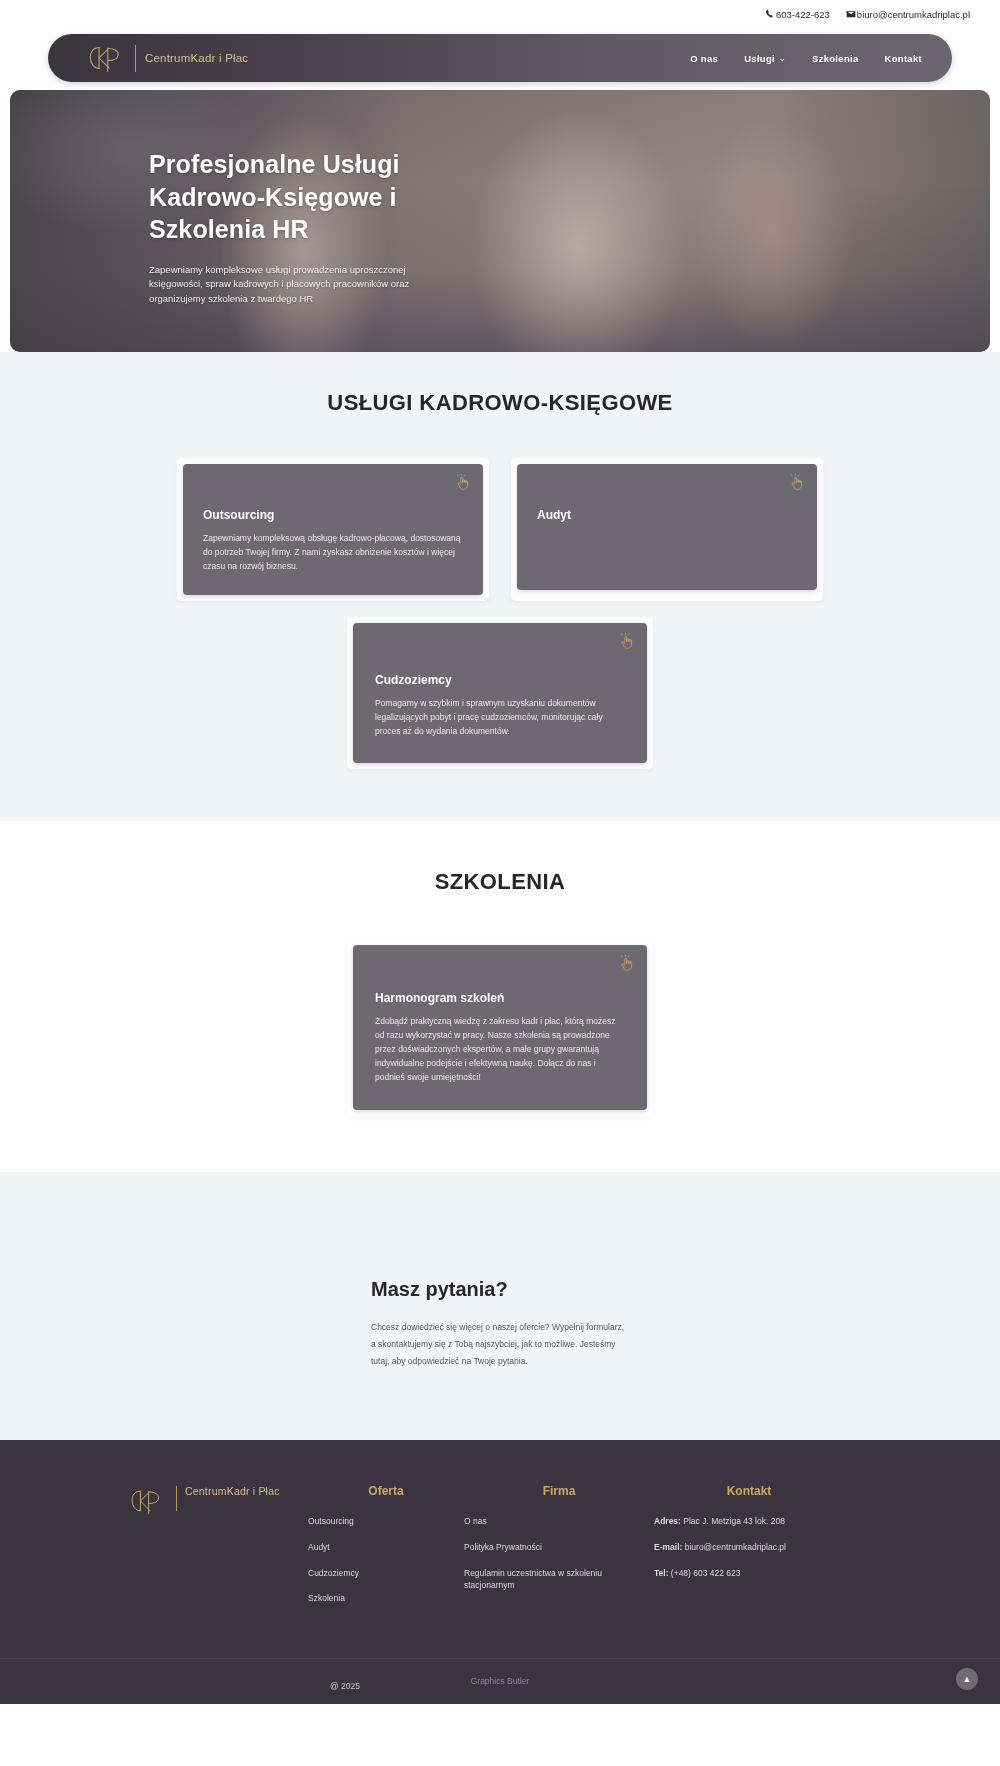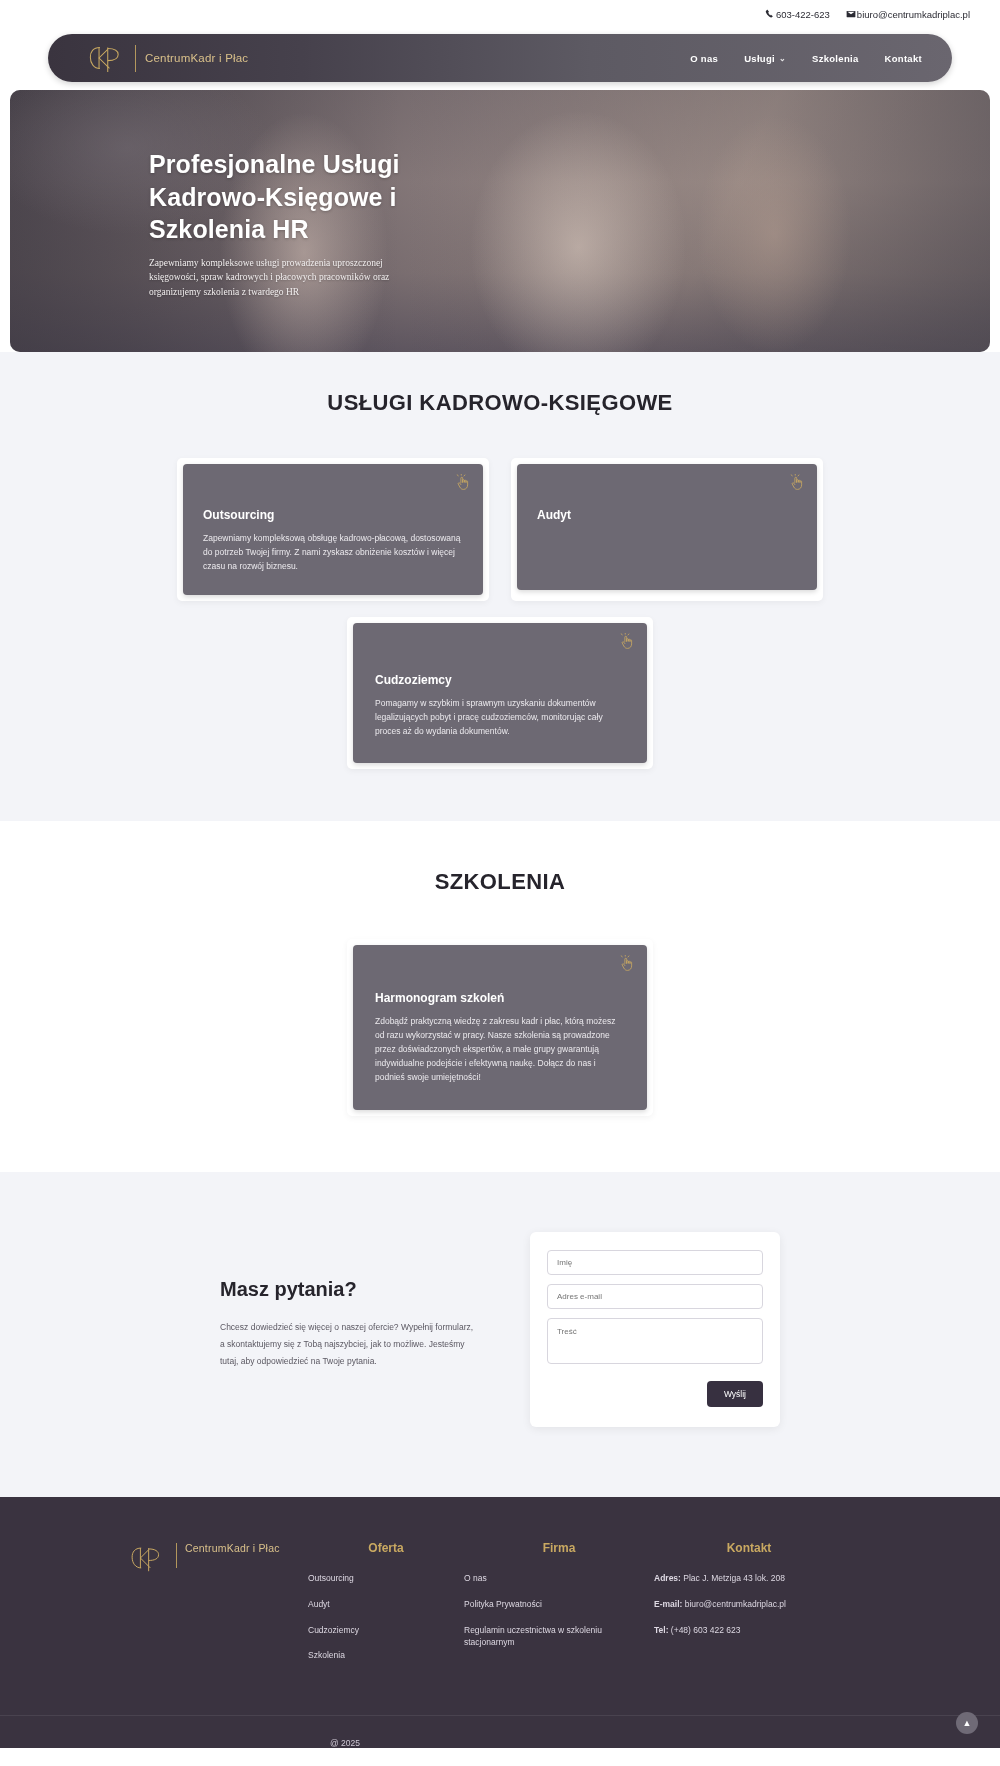--- a/index.html
+++ b/index.html
@@ -72,22 +72,22 @@
       radial-gradient(ellipse 110px 170px at 78% 55%, rgba(190,165,150,.45), transparent 70%),
       radial-gradient(ellipse 200px 120px at 12% 22%, rgba(120,112,120,.5), transparent 72%),
       linear-gradient(90deg, rgba(60,56,64,.35), rgba(60,56,64,0) 40%, rgba(60,56,64,.35));
   }
   .hero-inner { position: relative; padding: 58px 0 0 126px; max-width: 560px; }
   .hero h1 {
     font-size: 25px; font-weight: bold; color: #fff; line-height: 1.3;
     letter-spacing: .1px; text-shadow: 0 1px 3px rgba(0,0,0,.25); max-width: 320px;
   }
   .hero p {
-    margin-top: 10px; font-size: 9.5px; color: #f2efef; line-height: 1.55;
-    max-width: 272px; text-shadow: 0 1px 2px rgba(0,0,0,.25); font-family: Liberation Serif, serif;
+    margin-top: 17px; font-size: 9.5px; color: #f2efef; line-height: 1.55;
+    max-width: 272px; text-shadow: 0 1px 2px rgba(0,0,0,.25);
   }
 
   
   .sec-services { background: #f3f4f8; padding: 38px 0 52px; }
   .sec-title {
     text-align: center; font-size: 22px; font-weight: bold;
     color: #26242c; letter-spacing: .4px; margin-bottom: 42px;
   }
   .cards-row { display: flex; justify-content: center; gap: 22px; padding: 0 120px; }
   .card-shell { background: #fff; border-radius: 5px; padding: 6px; box-shadow: 0 2px 6px rgba(0,0,0,.05); }
@@ -317,28 +317,20 @@
       <p>Zdobądź praktyczną wiedzę z zakresu kadr i płac, którą możesz od razu wykorzystać w pracy. Nasze szkolenia są prowadzone przez doświadczonych ekspertów, a małe grupy gwarantują indywidualne podejście i efektywną naukę. Dołącz do nas i podnieś swoje umiejętności!</p>
     </div>
   </div>
 </section>
 
 <section class="sec-contact">
   <div class="contact-left">
     <h2>Masz pytania?</h2>
     <p>Chcesz dowiedzieć się więcej o naszej ofercie? Wypełnij formularz, a skontaktujemy się z Tobą najszybciej, jak to możliwe. Jesteśmy tutaj, aby odpowiedzieć na Twoje pytania.</p>
   </div>
-  <div class="form-card">
-    <input class="fld" type="text" placeholder="Imię" style="">
-    <input class="fld" type="text" placeholder="Adres e-mail" style="">
-    <textarea class="fld area" placeholder="Treść" style=""></textarea>
-    <div class="send-row">
-      <button class="btn-send">Wyślij</button>
-    </div>
-  </div>
 </section>
 
 <footer>
   <div class="f-cols">
     <div class="f-brand">
       <span class="logo-mark">
         <svg width="38" height="30" viewBox="0 0 46 36">
           <g fill="none" stroke="#c9a961" stroke-width="1.2">
             <path d="M16 6 C8 6 5 11 5 17 C5 24 9 30 16 30"></path>
             <path d="M15 6 L15 30"></path>
@@ -379,17 +371,18 @@
         <b>E-mail:</b><span> biuro@centrumkadriplac.pl</span>
       </div>
       <div class="f-line">
         <b>Tel:</b><span> (+48) 603 422 623</span>
       </div>
     </div>
   </div>
 
   <div class="f-bottom">
     <span class="f-mark">@ 2025</span>
+    <span class="sub">Graphics Butler</span>
     <div class="to-top">
       <span>▲</span>
     </div>
   </div>
 </footer>
 
 </body></html>

